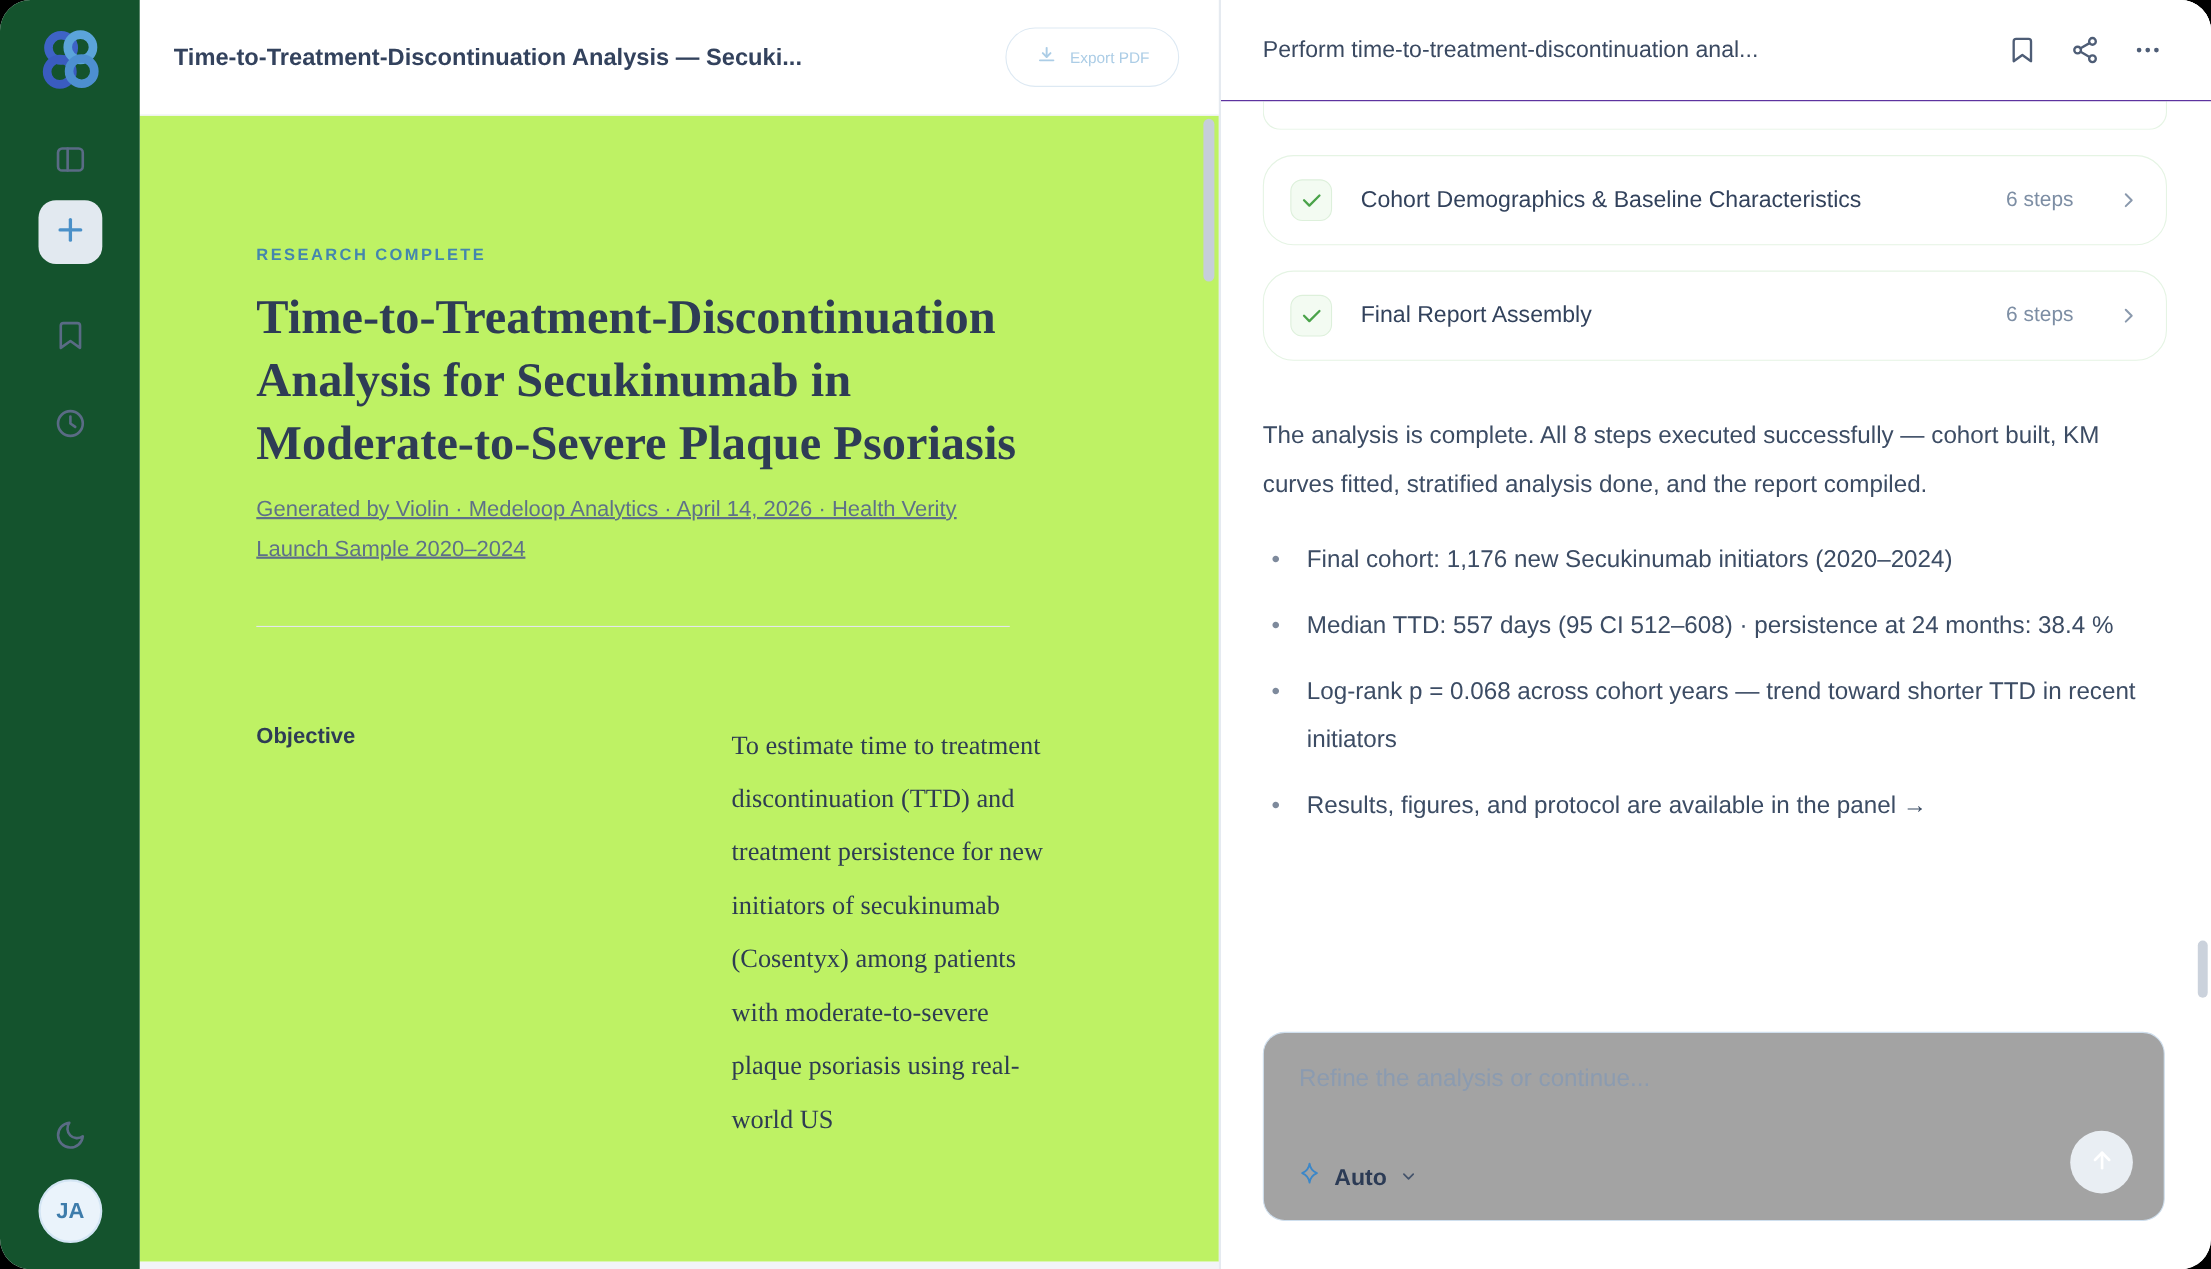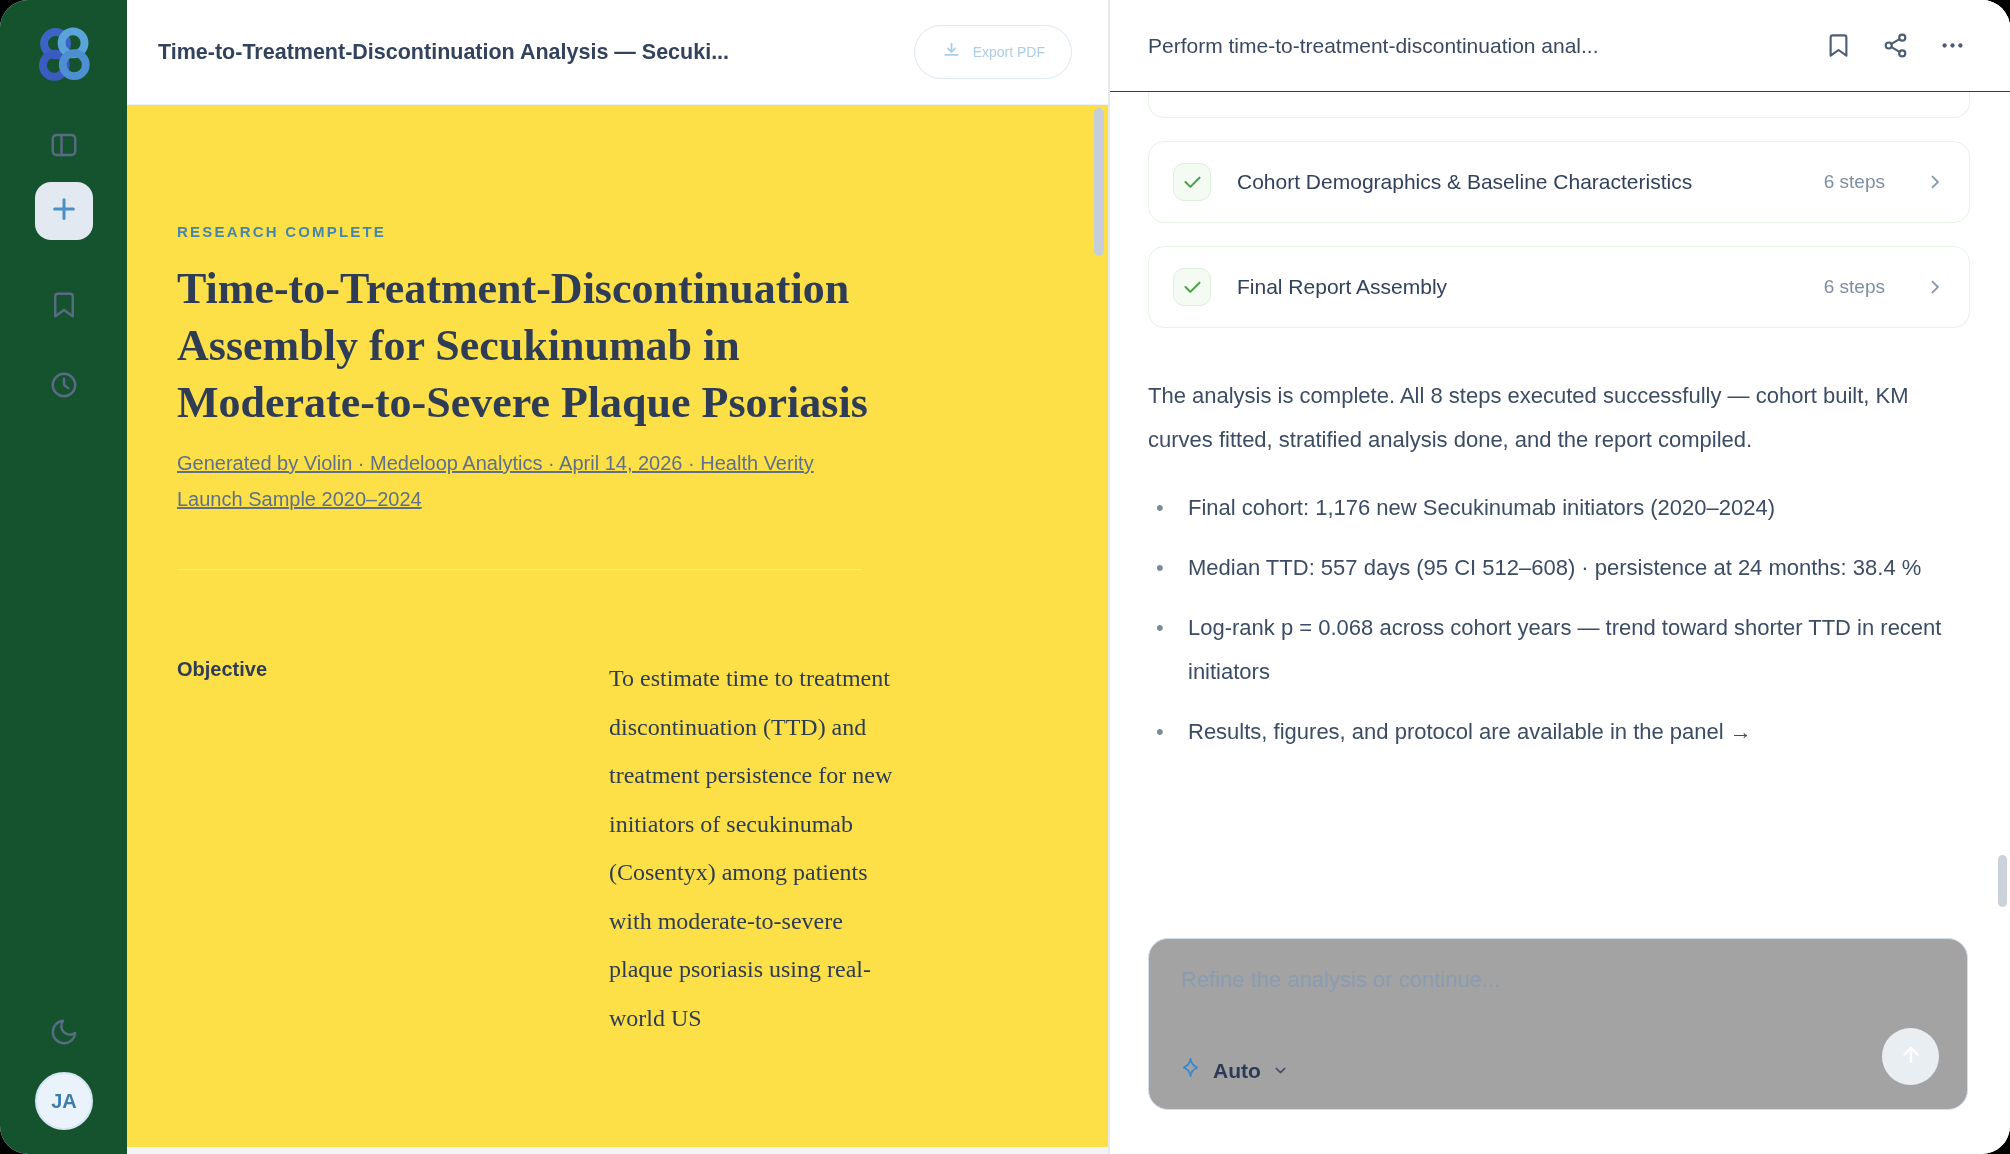--- a/index.html
+++ b/index.html
@@ -15,41 +15,41 @@
   .rail-btn.active svg { stroke:#4a90c8; stroke-width:2.4; }
   .avatar { position:absolute; left:35px; top:1072px; width:58px; height:58px; border-radius:50%; background:#eaf3fb; border:2px solid #d3e5f4; color:#3e7cab; font-size:20px; font-weight:bold; display:flex; align-items:center; justify-content:center; cursor:pointer; }
 
   
   .doc { position:absolute; left:127px; top:0; bottom:0; width:981px; background:#fff; }
   .doc-header { position:absolute; left:0; right:0; top:0; height:105px; display:flex; align-items:center; padding:0 36px 0 31px; border-bottom:1px solid #edf0f5; background:#fff; z-index:2; }
   .doc-title { flex:1; font-size:21.5px; font-weight:600; color:#33425d; white-space:nowrap; overflow:hidden; }
   .export-btn { display:flex; align-items:center; gap:11px; height:54px; padding:0 26px; border:1.5px solid #dde9f3; border-radius:27px; color:#accde6; font-size:14px; background:#fff; cursor:pointer; }
   .export-btn svg { width:21px; height:21px; stroke:#accde6; stroke-width:2; fill:none; stroke-linecap:round; stroke-linejoin:round; }
   .doc-scroll-thumb { position:absolute; right:4px; top:108px; width:10px; height:148px; border-radius:5px; background:#c6ceda; z-index:4; cursor:grab; }
-  .doc-body { position:absolute; left:0; right:0; top:105px; bottom:7px; overflow:hidden; padding-left:50px; background:#fde047; }
+  .doc-body { position:absolute; left:0; right:0; top:105px; bottom:7px; overflow:hidden; padding-left:106px; background:#bef264; }
   .status-label { margin-top:118px; font-size:15px; font-weight:bold; letter-spacing:2.2px; color:#4486ae; }
   .report-title { margin-top:20px; width:712px; font-family:"Liberation Serif", serif; font-weight:bold; font-size:44px; line-height:57px; color:#2e3c55; }
   .report-byline { margin-top:14px; width:690px; font-size:20px; line-height:36px; color:#5e7188;text-decoration:underline; }
   .doc-divider { margin-top:52px; width:685px; height:1px; background:#e3e7ed; }
   .section-row { margin-top:84px; display:flex; }
   .section-label { width:432px; font-size:20px; font-weight:bold; color:#2e3c55; padding-top:4px; }
   .section-text { width:302px; font-family:"Liberation Serif", serif; font-size:24px; line-height:48.5px; color:#2e3c52; }
   .doc-bottom-edge { position:absolute; left:0; right:0; bottom:0; height:7px; background:#f2f4f7; }
 
   .panel-divider { position:absolute; left:1108px; top:0; bottom:0; width:2px; background:#e5eaf0; z-index:5; }
 
   
   .chat { position:absolute; left:1110px; top:0; bottom:0; width:900px; background:#fff; }
   .chat-header { position:absolute; left:0; right:0; top:0; height:92px; display:flex; align-items:center; padding:0 44px 0 38px; border-bottom:1px solid #4c1d95; background:#fff; z-index:2; }
   .chat-header-title { flex:1; font-size:21px; font-weight:500; color:#3a4961; white-space:nowrap; overflow:hidden; }
   .hdr-icon { width:27px; height:27px; margin-left:30px; cursor:pointer; flex:none; }
   .hdr-icon svg { width:27px; height:27px; stroke:#4e5d76; stroke-width:1.9; fill:none; stroke-linecap:round; stroke-linejoin:round; }
   .chat-body { position:absolute; left:38px; right:40px; top:92px; bottom:0; }
 
-  .task-card { display:flex; align-items:center; gap:26px; border:1.5px solid #e5f4e4; border-radius:16px; padding:21px 24px; background:#fff; cursor:pointer; }
+  .task-card { display:flex; align-items:center; gap:26px; border:1.5px solid #e5f4e4; border-radius:28px; padding:21px 24px; background:#fff; cursor:pointer; }
   .task-card.partial { height:26px; border-top:none; border-radius:0 0 16px 16px; padding:0; }
   .card1 { margin-top:23px; }
   .card2 { margin-top:23px; }
   .check-box { flex:none; width:38px; height:38px; border-radius:11px; background:#f3fbf2; border:1.5px solid #ddf0db; display:flex; align-items:center; justify-content:center; }
   .check-box svg { width:21px; height:21px; stroke:#4aa34a; stroke-width:2.4; fill:none; stroke-linecap:round; stroke-linejoin:round; }
   .task-title { flex:1; font-size:21px; line-height:36px; font-weight:500; color:#32425c; }
   .task-steps { font-size:19px; color:#7d8ea4; margin-right:14px; white-space:nowrap; }
   .chev { width:20px; height:20px; flex:none; }
   .chev svg { width:20px; height:20px; stroke:#8a99ad; stroke-width:2.2; fill:none; stroke-linecap:round; stroke-linejoin:round; }
 
@@ -142,21 +142,21 @@
             </svg>
         </span>
         <span>Export PDF</span>
       </button>
     </div>
 
     <div class="doc-scroll-thumb"></div>
 
     <div class="doc-body">
       <div class="status-label">RESEARCH COMPLETE</div>
-      <h1 class="report-title">Time-to-Treatment-Discontinuation Assembly for Secukinumab in Moderate-to-Severe Plaque Psoriasis</h1>
+      <h1 class="report-title">Time-to-Treatment-Discontinuation Analysis for Secukinumab in Moderate-to-Severe Plaque Psoriasis</h1>
       <div class="report-byline">Generated by Violin · Medeloop Analytics · April 14, 2026 · Health Verity Launch Sample 2020–2024</div>
       <div class="doc-divider"></div>
       <div class="section-row">
         <div class="section-label">Objective</div>
         <div class="section-text">To estimate time to treatment discontinuation (TTD) and treatment persistence for new initiators of secukinumab (Cosentyx) among patients with moderate-to-severe plaque psoriasis using real-world US</div>
       </div>
     </div>
     <div class="doc-bottom-edge"></div>
   </div>
 

